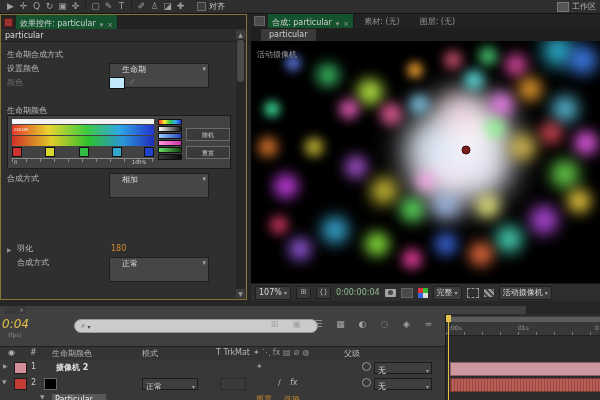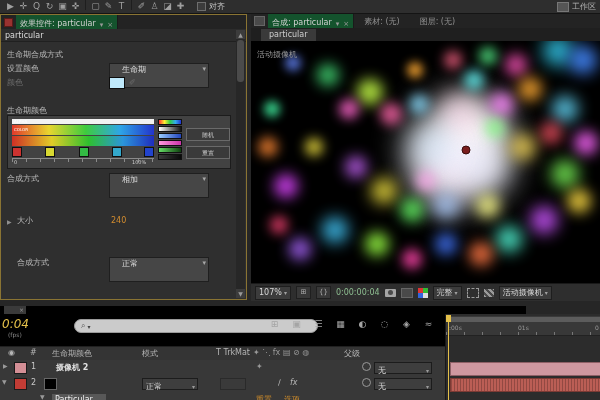--- a/index.html
+++ b/index.html
@@ -73,21 +73,21 @@
   .mini{width:13px;height:11px;background:#383838;border:1px solid #1f1f1f;color:#b0b0b0;text-align:center;line-height:11px;font-size:7px;position:relative}
   .tcode{color:#8fbf92;font-size:8px}
   .cam{width:11px;height:8px;background:#a5a5a5;border-radius:1px;position:relative}
   .cam::after{content:"";position:absolute;left:3px;top:1.5px;width:5px;height:5px;border-radius:50%;background:#4a4a4a}
   .snap2{width:10px;height:8px;background:#4a4a4a;border:1px solid #666}
   .rgb{width:10px;height:10px;display:grid;grid-template-columns:5px 5px;grid-template-rows:5px 5px}
   .rgb i{display:block}
   .roi{width:10px;height:8px;border:1px dashed #9a9a9a}
   .checker{width:10px;height:8px;background:repeating-linear-gradient(45deg,#9a9a9a 0 2px,#4a4a4a 2px 4px)}
   
-  .tl{left:0;top:306px;width:526px;height:94px;background:#000000}
+  .tl{left:0;top:306px;width:526px;height:94px;background:#404040}
   .tlstub{position:absolute;left:4px;top:0;width:22px;height:8px;background:#3a3a3a;color:#999;
     font-size:6px;line-height:8px;text-align:right;padding-right:2px;box-sizing:border-box}
   .tltime{position:absolute;left:2px;top:11px;color:#e4c04a;font-style:italic;font-size:12px}
   .tlfps{position:absolute;left:8px;top:25px;color:#8a8a8a;font-size:6px}
   .tsearch{position:absolute;left:74px;top:13px;width:244px;height:14px;background:#cbcbcb;border-radius:7px;
     border:1px solid #9a9a9a;display:flex;align-items:center;padding:0 6px;gap:2px;box-sizing:border-box;color:#444}
   .tlicons{position:absolute;left:268px;top:13px;display:flex;gap:9px}
   .tlico{color:#a5a5a5;font-size:9px;width:13px;text-align:center}
   .lane{position:absolute;left:445px;top:8px;width:155px;height:86px;background:#2c2c2c;border-left:1px solid #191919}
   .wka{position:absolute;left:2px;top:2px;right:0;height:5px;background:#5c5c5c;border:1px solid #3a3a3a}
@@ -210,27 +210,27 @@
     <div class="frow" style="top:157px">
       <span class="flab">合成方式</span>
       <span class="dd">
         <span>相加</span>
         <span class="caret">▾</span>
       </span>
     </div>
 
 
 
-    <div class="frow" style="top:199px">
+
+
+    <div class="frow" style="top:227px">
       <span class="tri" style="left:6px">▶</span>
-      <span class="flab" style="left:16px">大小</span>
-      <span class="oval">240</span>
-    </div>
-
-
+      <span class="flab" style="left:16px">羽化</span>
+      <span class="oval">180</span>
+    </div>
 
     <div class="frow" style="top:241px">
       <span class="flab" style="left:16px">合成方式</span>
       <span class="dd">
         <span>正常</span>
         <span class="caret">▾</span>
       </span>
     </div>
 
     <div class="sbar">

